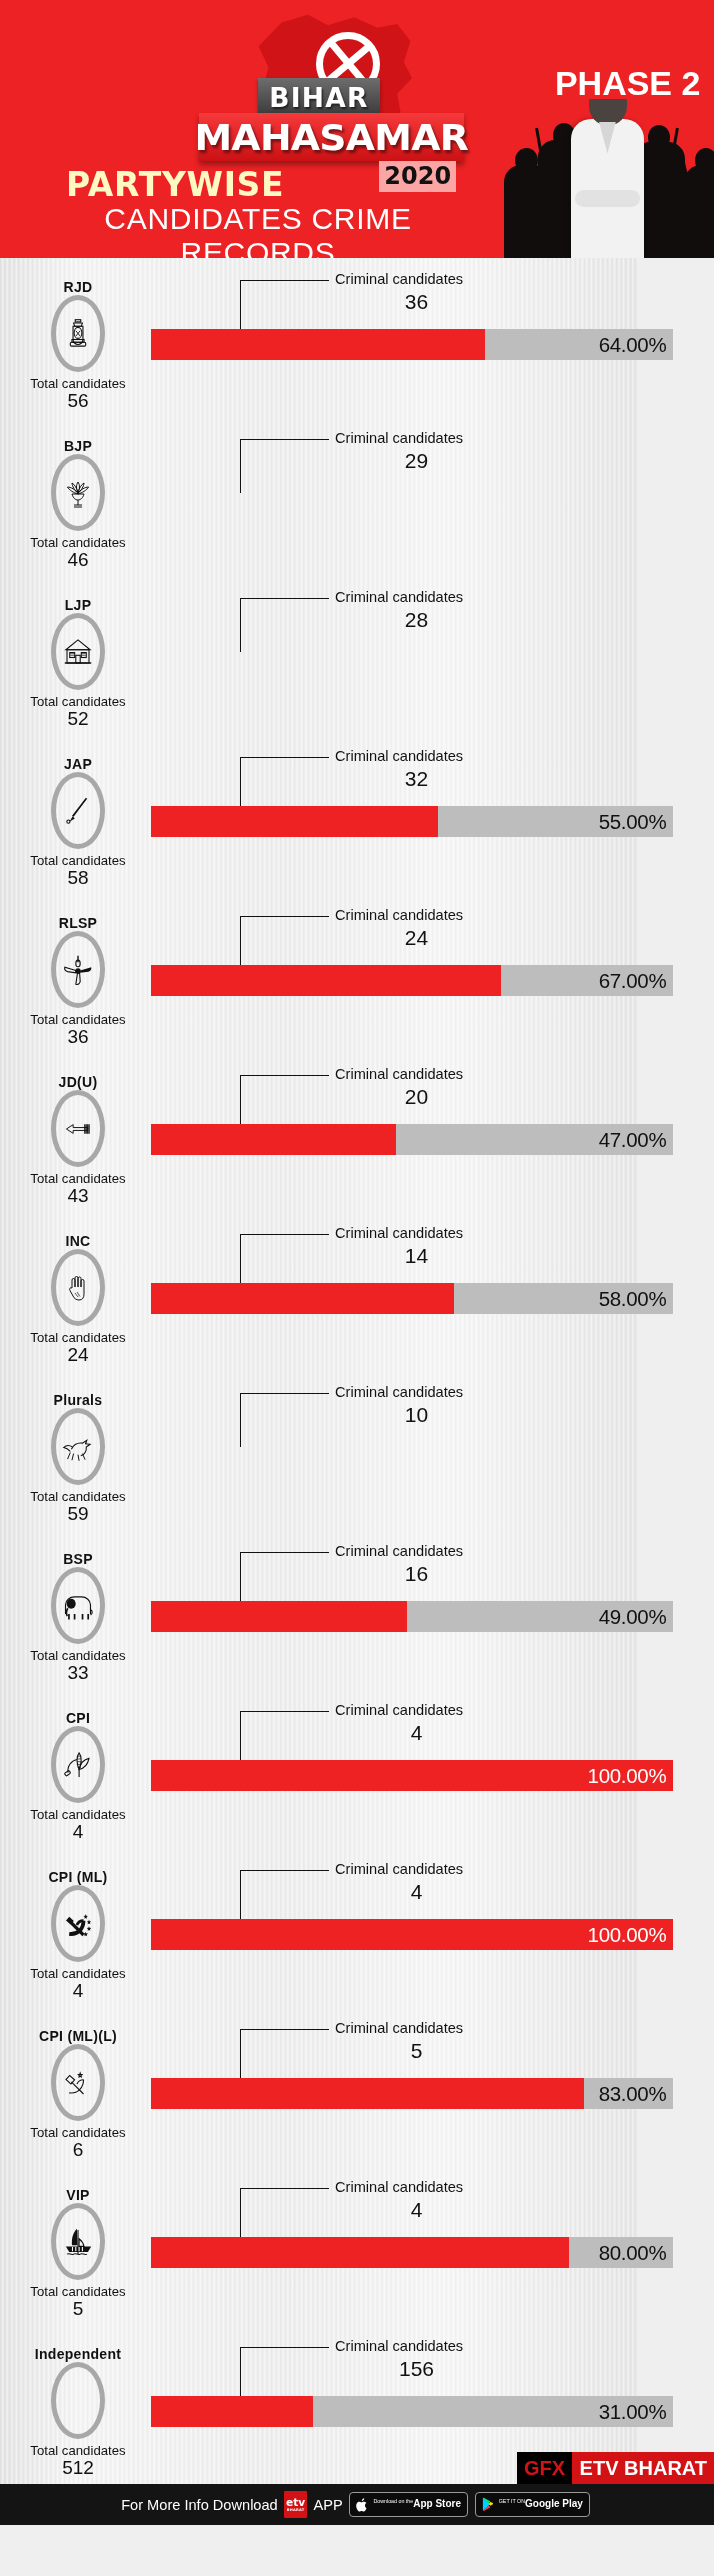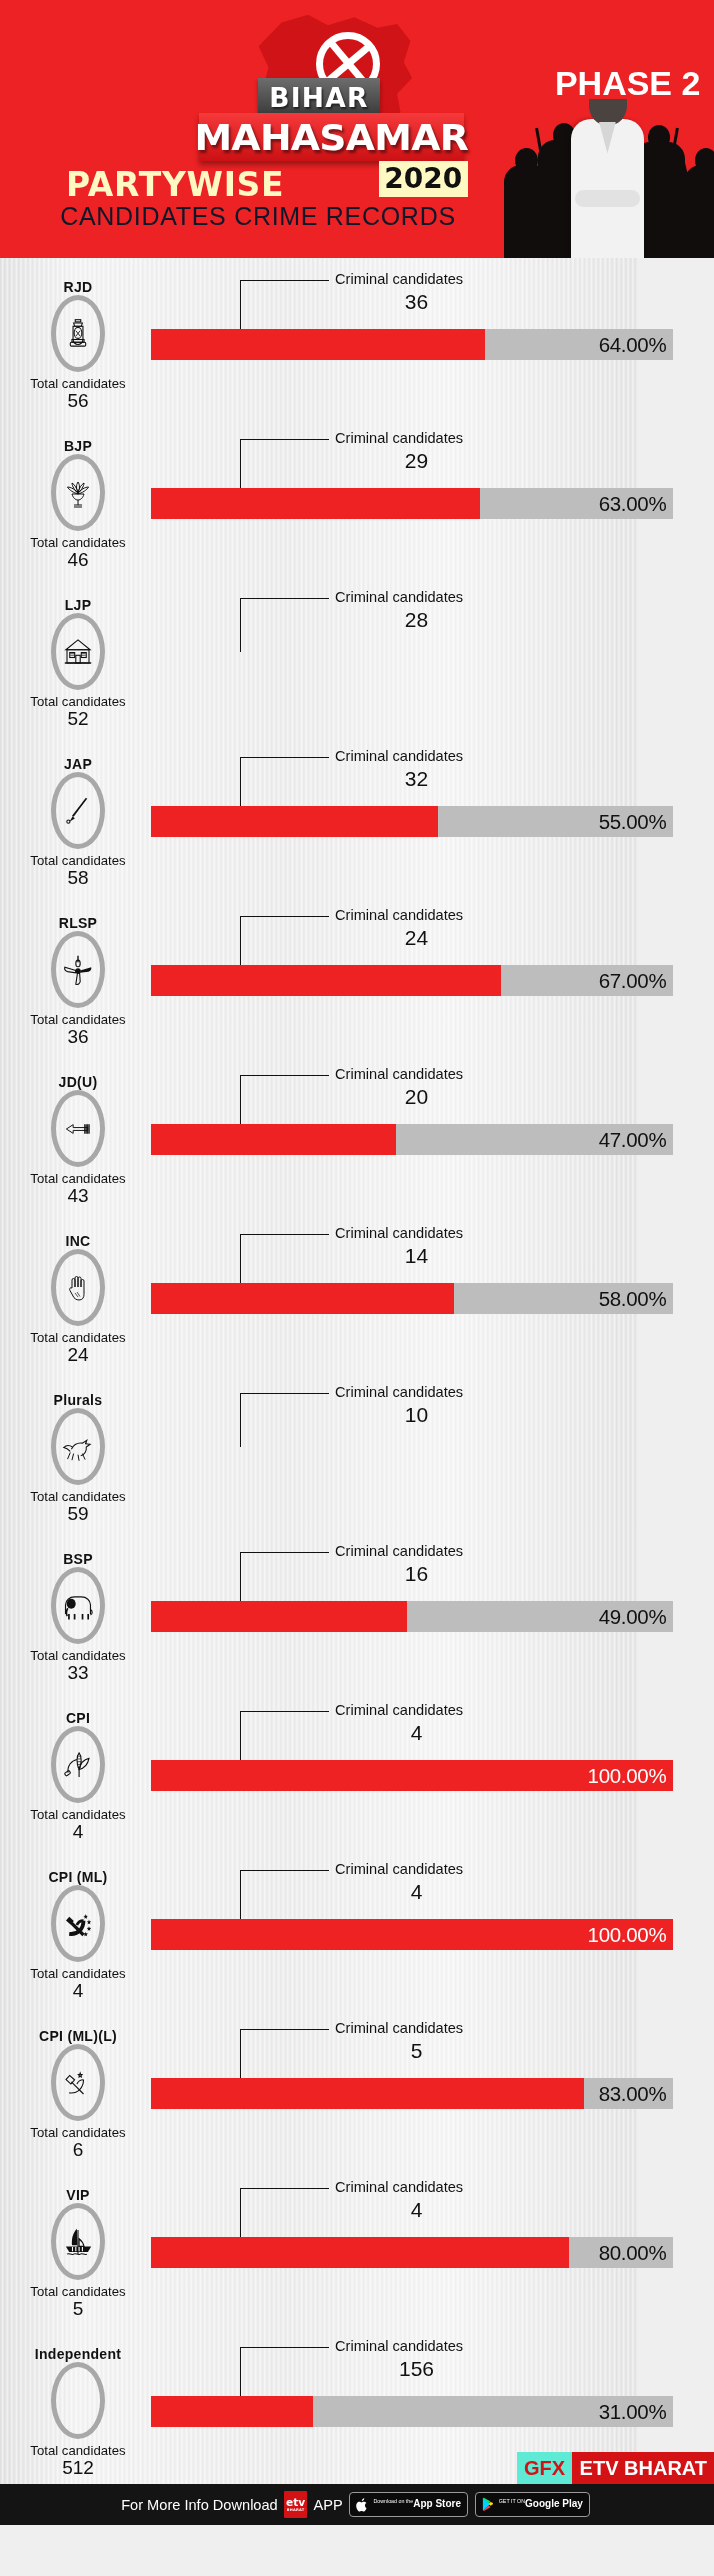--- a/index.html
+++ b/index.html
@@ -90,25 +90,25 @@
     font-size: 36px;
     letter-spacing: -0.7px;
     color: #fff;
     text-shadow: 2px 2.6px 2.6px rgba(0,0,0,.45);
     transform: scaleX(1.05);
   }
 
   .hdr-year {
     position: absolute;
     left: 379px; top: 161px;
-    background: #fef9c3;
+    background: #fca5a5;
     color: #111;
     font-family: "DejaVu Sans", sans-serif;
     font-weight: bold;
-    font-size: 28px;
+    font-size: 24px;
     padding: 1.3px 5.3px 2px 5.3px;
     letter-spacing: 0px;
   }
 
   .hdr-partywise {
     position: absolute;
     left: 66px; top: 165px;
     width: 410px;
     text-align: left;
     font-family: "DejaVu Sans", sans-serif;
@@ -117,22 +117,22 @@
     color: #fef9c3;
     letter-spacing: 0.7px;
   }
   .hdr-sub {
     position: absolute;
     left: 26.5px; top: 202px;
     width: 463px;
     text-align: center;
     font-family: "Liberation Sans", sans-serif;
     font-weight: normal;
-    font-size: 25px;
-    color: #0f172a;
+    font-size: 30px;
+    color: #ffffff;
     letter-spacing: 0.7px;
   }
 
   .hdr-phase {
     position: absolute;
     right: 14.6px; top: 64px;
     font-family: "Liberation Sans", sans-serif;
     font-weight: bold;
     font-size: 34px;
     color: #fff;
@@ -360,21 +360,21 @@
   .store-badge .sb-top { font-size: 5.3px; color: #fff; font-family: "Liberation Sans", sans-serif; }
   .store-badge .sb-bot { font-size: 10px; color: #fff; font-family: "Liberation Sans", sans-serif; font-weight: bold; }
 
   .gfx-logo {
     position: absolute;
     right: 0; top: -32px;
     display: flex;
     height: 32px;
   }
   .gfx-left {
-    background: #5eead4;
+    background: #000000;
     color: #d31216;
     font-family: "Liberation Sans", sans-serif;
     font-weight: bold;
     font-size: 20px;
     padding: 0 6.6px;
     display: flex; align-items: center;
   }
   .gfx-right {
     background: #d31216;
     color: #fff;
@@ -478,24 +478,20 @@
           </svg>
         </div>
         <div class="total-label">Total candidates</div>
         <div class="total-value">46</div>
       </div>
       <div class="callout">
         <div class="vline"></div>
         <div class="hline"></div>
         <div class="crim-label">Criminal candidates</div>
         <div class="crim-value">29</div>
-      </div>
-      <div class="bar-track">
-        <div class="bar-fill" style="width:63%"></div>
-        <div class="bar-pct">63.00%</div>
       </div>
     </div>
     <div class="row">
       <div class="party-col">
         <div class="party-name">LJP</div>
         <div class="party-badge">
           <svg width="33" height="33" viewBox="0 0 60 60">
             <path d="M8 26 30 8l22 18z" fill="none" stroke="#111" stroke-width="2"></path>
             <path d="M10 26h40v24H10z" fill="none" stroke="#111" stroke-width="2"></path>
             <rect x="15" y="31" width="9" height="9" fill="none" stroke="#111" stroke-width="2"></rect>

